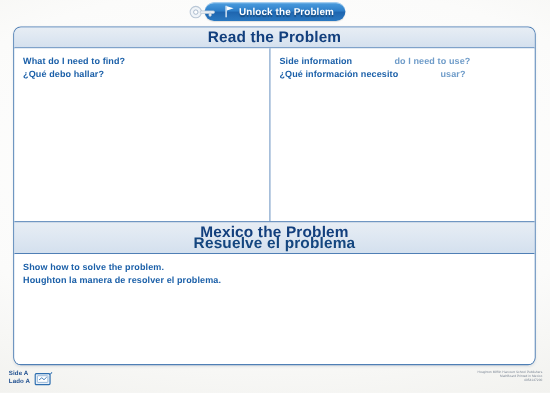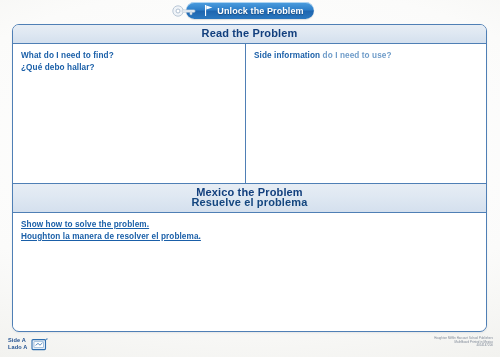--- a/index.html
+++ b/index.html
@@ -98,34 +98,34 @@
     background: linear-gradient(to bottom, #e7edf4 0%, #dfe8f2 45%, #d4e0ee 100%);
     border-bottom: 1.2px solid #4f7fb5;
     text-align: center;
     padding: 3px 0 4px;
   }
   .band.solve {
     border-top: 1.2px solid #4f7fb5;
   }
   .band-line-en,
   .band-line-es {
-    font-size: 11px;
+    font-size: 14px;
     font-weight: bold;
     color: #123f7d;
     line-height: 10.5px;
     letter-spacing: .15px;
   }
   .band-line-es {
     color: #14467f;
   }
 
   
   .read-body {
     display: flex;
-    height: 139px;
+    height: 157px;
   }
   .read-col {
     box-sizing: border-box;
     padding: 6px 8px;
     flex: 1 1 0;
     background: #ffffff;
   }
   .read-col.left {
     border-right: 1.2px solid #4f7fb5;
     flex: 0 0 233px;
@@ -134,36 +134,36 @@
     font-size: 8.2px;
     font-weight: bold;
     color: #1a5fa8;
     line-height: 12px;
     letter-spacing: .1px;
     white-space: nowrap;
   }
   .q-en .muted, .q-es .muted {
     color: #6f9cc9;
     font-weight: bold;
+    margin-left: 36px;
   }
 
   
   .solve-body {
     height: 114px;
     box-sizing: border-box;
     padding: 6px 8px;
     background: #ffffff;
   }
   .s-en, .s-es {
     font-size: 8.2px;
     font-weight: bold;
     color: #1a5fa8;
     line-height: 12px;
     letter-spacing: .1px;
-    text-decoration: underline;
   }
 
   
   .footer-left {
     position: absolute;
     left: 8px;
     top: 337px;
     display: flex;
     align-items: center;
     gap: 4px;
@@ -236,20 +236,23 @@
         </div>
         <div class="q-es">
           <span>¿Qué debo hallar?</span><span class="muted"></span>
         </div>
       </div>
 
       <div class="read-col right">
         <div class="q-en">
           <span>Side information</span><span class="muted"> do I need to use?</span>
         </div>
+        <div class="q-es">
+          <span>¿Qué información necesito</span><span class="muted"> usar?</span>
+        </div>
       </div>
 
     </div>
 
     <div class="band solve">
       <div class="band-line-en">Mexico the Problem</div>
       <div class="band-line-es">Resuelve el problema</div>
     </div>
 
     <div class="solve-body">

